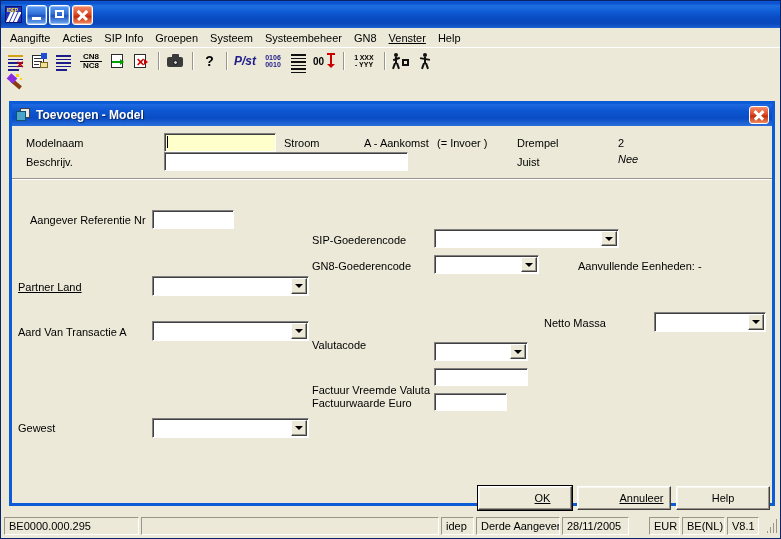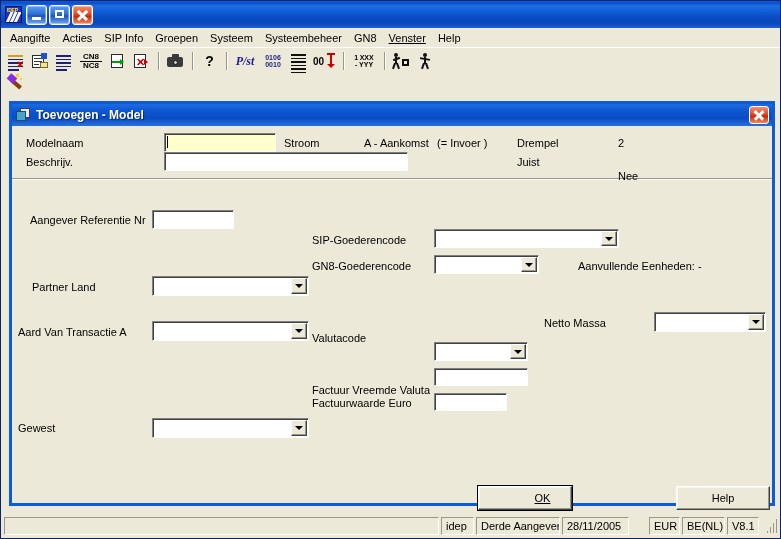--- a/index.html
+++ b/index.html
@@ -470,21 +470,21 @@
 
       <div class="tb-btn">
         <span class="tb-icon" style="text-align:center;">
           <span style="font-size:14px;font-weight:bold;line-height:16px;display:block;">?</span>
         </span>
       </div>
 
       <div class="tb-sep"></div>
 
       <div class="tb-btn" style="width:26px;">
-        <span class="tb-icon" style="width:24px;font-family:Liberation Serif, serif;">
+        <span class="tb-icon" style="width:24px;">
           <span style="position:absolute;left:0;top:0;width:24px;text-align:center;font-size:12px;font-weight:bold;font-style:italic;color:#1c1c8a;line-height:16px;">P/st</span>
         </span>
       </div>
 
       <div class="tb-btn" style="width:28px;">
         <span class="tb-icon" style="width:26px;">
           <span style="position:absolute;left:0;top:1px;width:26px;text-align:center;font-size:7px;font-weight:bold;color:#1c1c8a;line-height:7px;">0106</span>
           <span style="position:absolute;left:0;top:8px;width:26px;text-align:center;font-size:7px;font-weight:bold;color:#1c1c8a;line-height:7px;">0010</span>
         </span>
       </div>
@@ -579,21 +579,21 @@
         </div>
 
         <span class="lbl" style="left:272px; top:11px;">Stroom</span>
         <span class="val" style="left:352px; top:11px;">A - Aankomst</span>
         <span class="val" style="left:425px; top:11px;">(= Invoer )</span>
 
         <span class="lbl" style="left:505px; top:11px;">Drempel</span>
         <span class="val" style="left:606px; top:11px;">2</span>
 
         <span class="lbl" style="left:505px; top:30px;">Juist</span>
-        <span class="val" style="left:606px; top:44px;">Nee</span>
+        <span class="val" style="left:606px; top:27px;font-style:italic;">Nee</span>
 
         <span class="lbl" style="left:14px; top:30px;">Beschrijv.</span>
         <div class="tbox" style="left:152px; top:26px; width:244px; height:19px;">
           <span></span>
         </div>
       </div>
 
       <span class="lbl" style="left:6px; top:88px;margin-left:12px;">Aangever Referentie Nr</span>
       <div class="tbox" style="left:140px; top:84px; width:82px; height:19px;">
         <span></span>
@@ -606,39 +606,39 @@
       </div>
 
       <span class="lbl" style="left:300px; top:134px;">GN8-Goederencode</span>
       <div class="combo" style="left:422px; top:129px; width:105px; height:19px;">
         <span class="cval"></span>
         <span class="carrow"></span>
       </div>
 
       <span class="lbl" style="left:566px; top:134px;">Aanvullende Eenheden: -</span>
 
-      <span class="lbl" style="left:20px; top:155px;">Partner Land</span>
+      <span class="lbl" style="left:6px; top:155px;text-decoration:underline;">Partner Land</span>
       <div class="combo" style="left:140px; top:150px; width:157px; height:20px;">
         <span class="cval"></span>
         <span class="carrow"></span>
       </div>
 
       <span class="lbl" style="left:6px; top:200px;">Aard Van Transactie A</span>
       <div class="combo" style="left:140px; top:195px; width:157px; height:20px;">
         <span class="cval"></span>
         <span class="carrow"></span>
       </div>
 
       <span class="lbl" style="left:520px; top:191px;margin-left:12px;">Netto Massa</span>
       <div class="combo" style="left:642px; top:186px; width:112px; height:20px;">
         <span class="cval"></span>
         <span class="carrow"></span>
       </div>
 
-      <span class="lbl" style="left:300px; top:206px;">Valutacode</span>
+      <span class="lbl" style="left:300px; top:213px;">Valutacode</span>
       <div class="combo" style="left:422px; top:216px; width:94px; height:19px;">
         <span class="cval"></span>
         <span class="carrow"></span>
       </div>
 
       <span class="lbl" style="left:300px; top:246px;margin-top:12px;">Factuur Vreemde Valuta</span>
       <div class="tbox" style="left:422px; top:242px; width:94px; height:18px;">
         <span></span>
       </div>
 
@@ -649,28 +649,32 @@
 
       <span class="lbl" style="left:6px; top:296px;">Gewest</span>
       <div class="combo" style="left:140px; top:292px; width:157px; height:20px;">
         <span class="cval"></span>
         <span class="carrow"></span>
       </div>
 
       <div class="btn default" style="left:466px; top:360px; width:94px; height:24px;">
         <u>OK</u>
       </div>
+      <div class="btn" style="left:565px; top:360px; width:94px; height:24px;">
+        <u>Annuleer</u>
+      </div>
       <div class="btn" style="left:664px; top:360px; width:94px; height:24px;">
         <span>Help</span>
       </div>
 
     </div>
   </div>
 
   <div id="statusbar">
+    <div class="sb-cell" style="width:135px;">BE0000.000.295</div>
     <div class="sb-cell" style="flex:1 1 auto;"></div>
     <div class="sb-cell" style="width:33px;">idep</div>
     <div class="sb-cell" style="width:84px;">Derde Aangever</div>
     <div class="sb-cell" style="width:67px;">28/11/2005</div>
     <div class="sb-cell" style="width:31px; margin-left:18px;">EUR</div>
     <div class="sb-cell" style="width:43px;">BE(NL)</div>
     <div class="sb-cell" style="width:32px;text-align:center;">V8.1</div>
     <div class="sb-grip">
       <i style="height:14px; top:0; right:0;"></i>
       <i style="height:10px; top:4px; right:3px;"></i>

